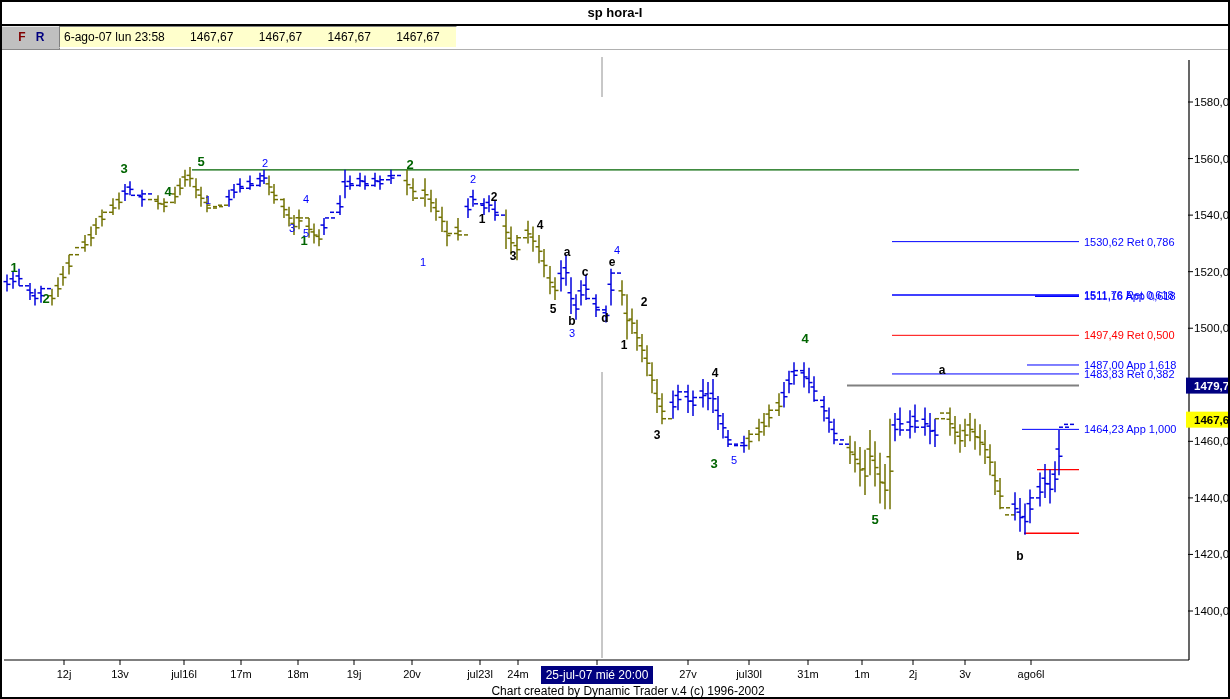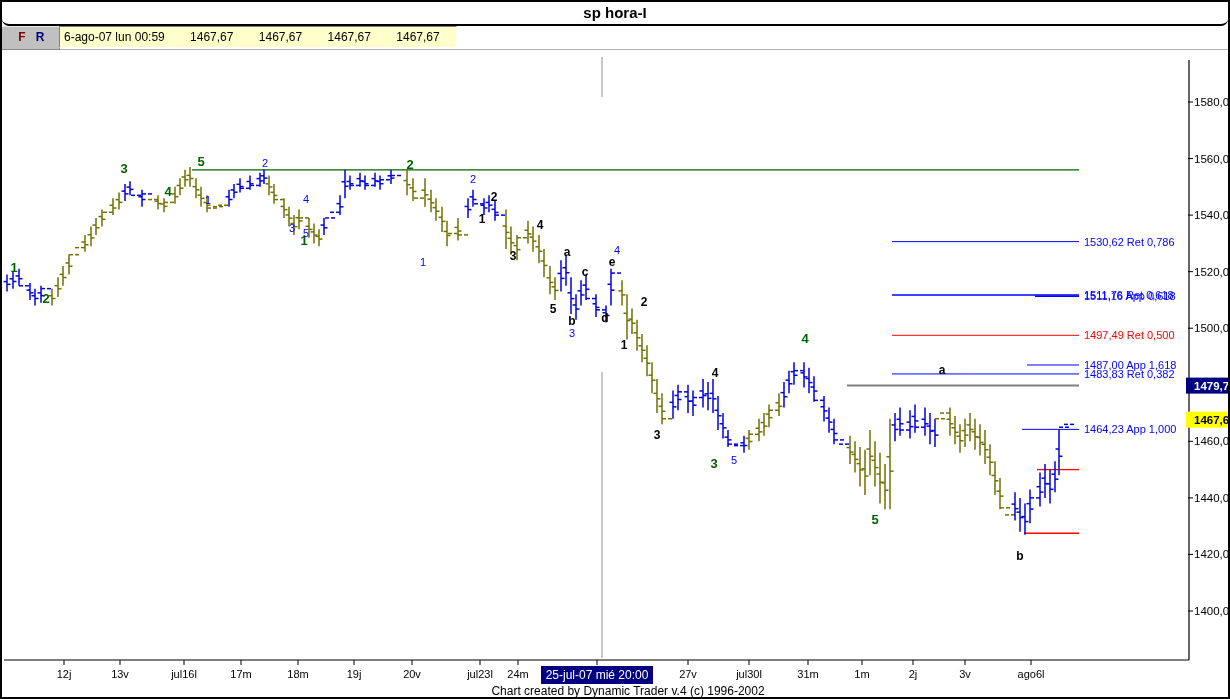--- a/index.html
+++ b/index.html
@@ -1,21 +1,21 @@
 <!DOCTYPE html>
 <html><head>
 <meta charset="utf-8">
 <style>
   html,body{margin:0;padding:0;background:#888;}
   .frame{position:relative;width:1230px;height:699px;margin:0 auto;background:#ffffff;
          border:2px solid #000;box-sizing:border-box;overflow:hidden;
          font-family:"Liberation Sans",sans-serif;}
   .titlebar{position:absolute;left:0;top:0;width:100%;height:22px;background:#fff;
-            border-bottom:2px solid #000;text-align:center;font-size:15px;font-weight:bold;
-            line-height:22px;color:#000;border-radius:7px;}
+            border-bottom:2px solid #000;text-align:center;font-size:13px;font-weight:bold;
+            line-height:22px;color:#000;}
   .toolbar{position:absolute;left:0;top:24px;width:100%;height:23px;background:#fff;
            border-bottom:1px solid #b0b0b0;}
   .tb-left{position:absolute;left:0;top:0;width:57px;height:22px;background:#c0c0c0;
            border-right:1px solid #888;border-bottom:1px solid #888;border-top:1px solid #e8e8e8;}
   .tb-btn{position:absolute;top:2px;width:16px;height:17px;text-align:center;
           font-size:12px;font-weight:bold;line-height:17px;cursor:default;}
   .tb-btn-f{left:12px;color:#800000;}
   .tb-btn-r{left:30px;color:#000080;}
   .infofield{position:absolute;left:57px;top:0;width:396px;height:20px;background:#ffffcc;
              border:1px solid;border-color:#808080 #ffffff #ffffff #808080;
@@ -721,21 +721,21 @@
     </svg>
 
   <div class="titlebar">sp hora-I</div>
 
   <div class="toolbar">
     <div class="tb-left">
       <div class="tb-btn tb-btn-f">F</div>
       <div class="tb-btn tb-btn-r">R</div>
     </div>
     <div class="infofield">
-      <span class="inf-date">6-ago-07 lun 00:59</span>
+      <span class="inf-date">6-ago-07 lun 23:58</span>
       <span class="inf-val">1467,67</span>
       <span class="inf-val">1467,67</span>
       <span class="inf-val">1467,67</span>
       <span class="inf-val">1467,67</span>
       
     </div>
   </div>
 
   <div class="footer">Chart created by Dynamic Trader v.4  (c) 1996-2002</div>
 </div>

